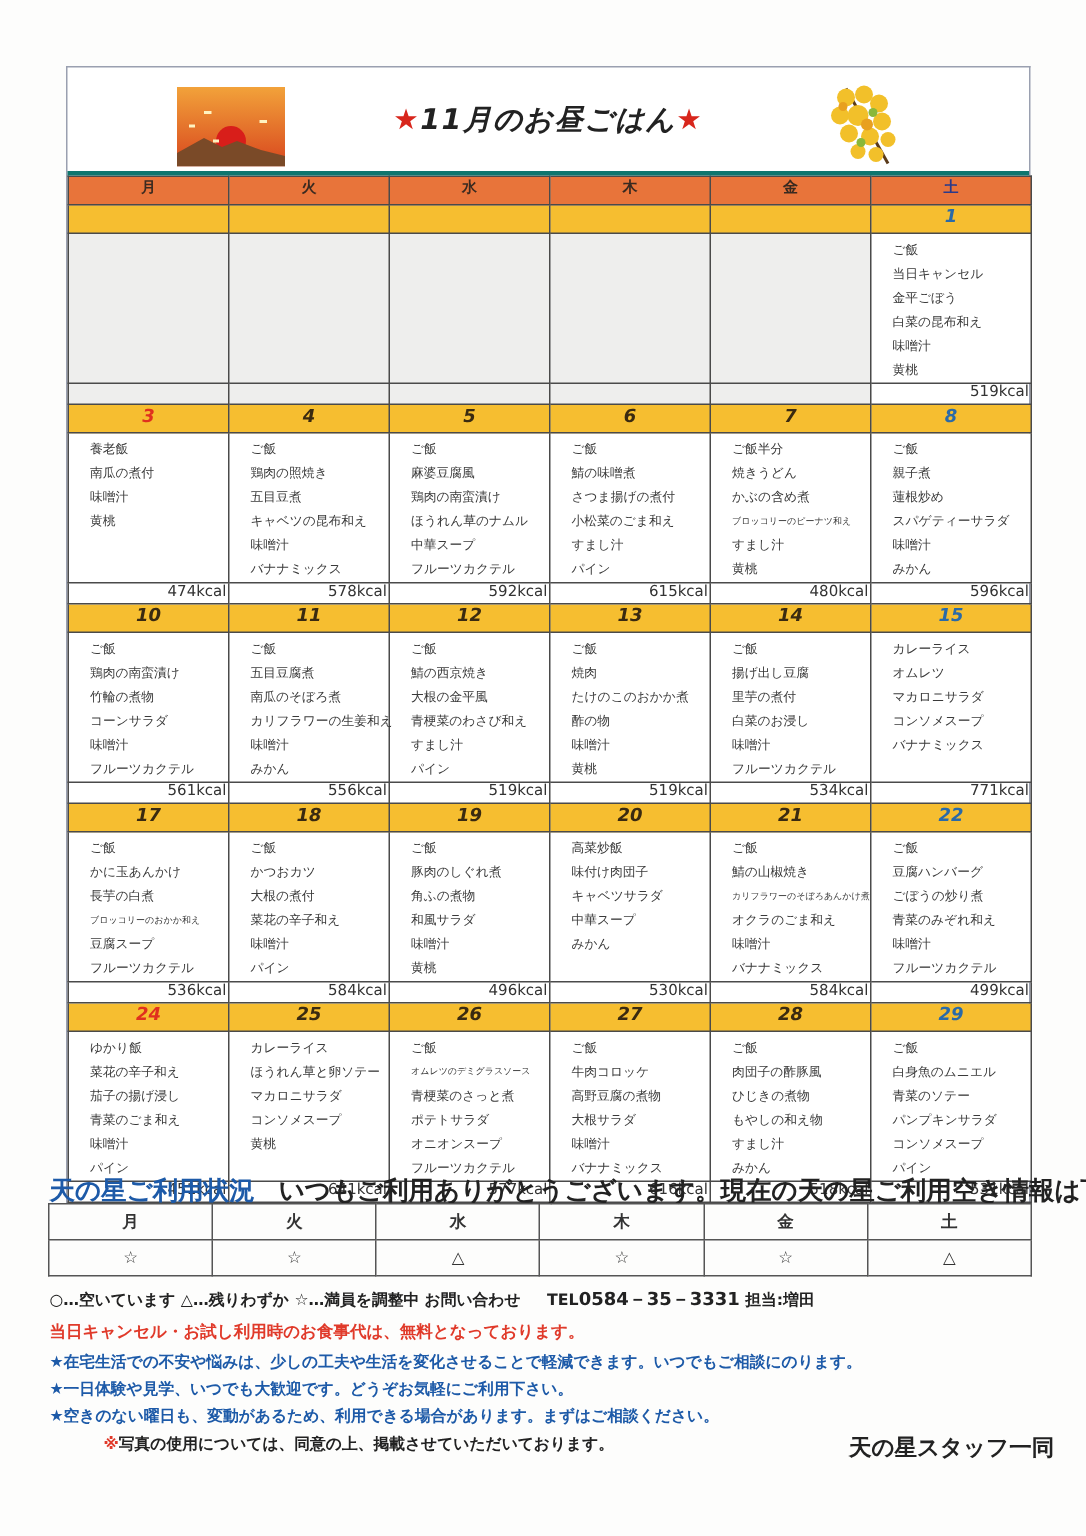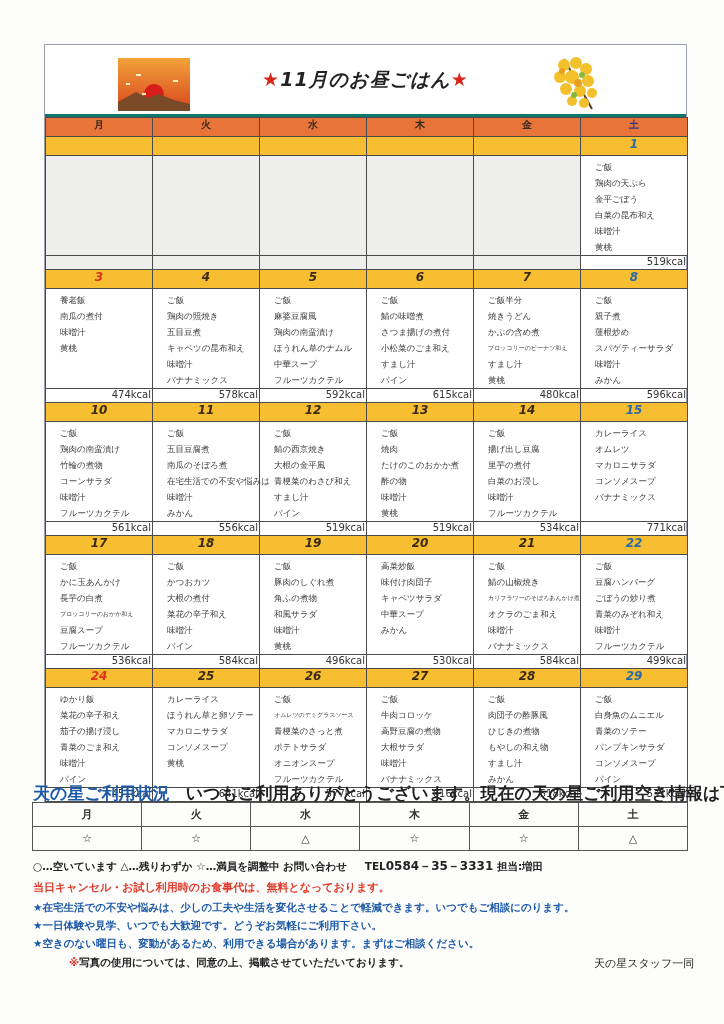--- a/index.html
+++ b/index.html
@@ -38,21 +38,21 @@
   .legend-line .tel { margin-left: 14px; }
   .legend-line .tel-num { font-size: 12px; }
   .note { position: absolute; left: 33px; font-size: 10.5px; font-weight: bold; white-space: nowrap; }
   .note.red { color: #e03a2a; top: 880px; font-size: 11px; }
   .note.blue { color: #1d5aa8; }
   .note.n1 { top: 901px; }
   .note.n2 { top: 919px; }
   .note.n3 { top: 937px; }
   .note.n4 { top: 956px; color: #222; margin-left: 36px; }
   .note.n4 .mark { color: #e03a2a; }
-  .signoff { position: absolute; left: 594px; top: 956px; font-size: 11px; font-weight: normal; color: #222; white-space: nowrap; }
+  .signoff { position: absolute; left: 566px; top: 956px; font-size: 15px; font-weight: bold; color: #222; white-space: nowrap; }
 </style>
 </head>
 <body>
 
 <div class="sheet">
   <div class="banner">
     <svg class="sunrise" viewBox="0 0 72 53">
       <defs>
         <linearGradient id="sky" x1="0" y1="0" x2="0" y2="1">
           <stop offset="0" stop-color="#f2a23a"></stop>
@@ -119,21 +119,21 @@
           <td class="sat">1</td>
         </tr>
         <tr class="menurow">
           <td class="empty"></td>
           <td class="empty"></td>
           <td class="empty"></td>
           <td class="empty"></td>
           <td class="empty"></td>
           <td>
             <div class="menu-item">ご飯</div>
-            <div class="menu-item">鶏肉の天ぷら</div>
+            <div class="menu-item">当日キャンセル</div>
             <div class="menu-item">金平ごぼう</div>
             <div class="menu-item">白菜の昆布和え</div>
             <div class="menu-item">味噌汁</div>
             <div class="menu-item">黄桃</div>
           </td>
         </tr>
         <tr class="kcalrow">
           <td class="empty"></td>
           <td class="empty"></td>
           <td class="empty"></td>
@@ -219,21 +219,21 @@
             <div class="menu-item">鶏肉の南蛮漬け</div>
             <div class="menu-item">竹輪の煮物</div>
             <div class="menu-item">コーンサラダ</div>
             <div class="menu-item">味噌汁</div>
             <div class="menu-item">フルーツカクテル</div>
           </td>
           <td>
             <div class="menu-item">ご飯</div>
             <div class="menu-item">五目豆腐煮</div>
             <div class="menu-item">南瓜のそぼろ煮</div>
-            <div class="menu-item">在宅生活での不安や悩みは</div>
+            <div class="menu-item">カリフラワーの生姜和え</div>
             <div class="menu-item">味噌汁</div>
             <div class="menu-item">みかん</div>
           </td>
           <td>
             <div class="menu-item">ご飯</div>
             <div class="menu-item">鯖の西京焼き</div>
             <div class="menu-item">大根の金平風</div>
             <div class="menu-item">青梗菜のわさび和え</div>
             <div class="menu-item">すまし汁</div>
             <div class="menu-item">パイン</div>

